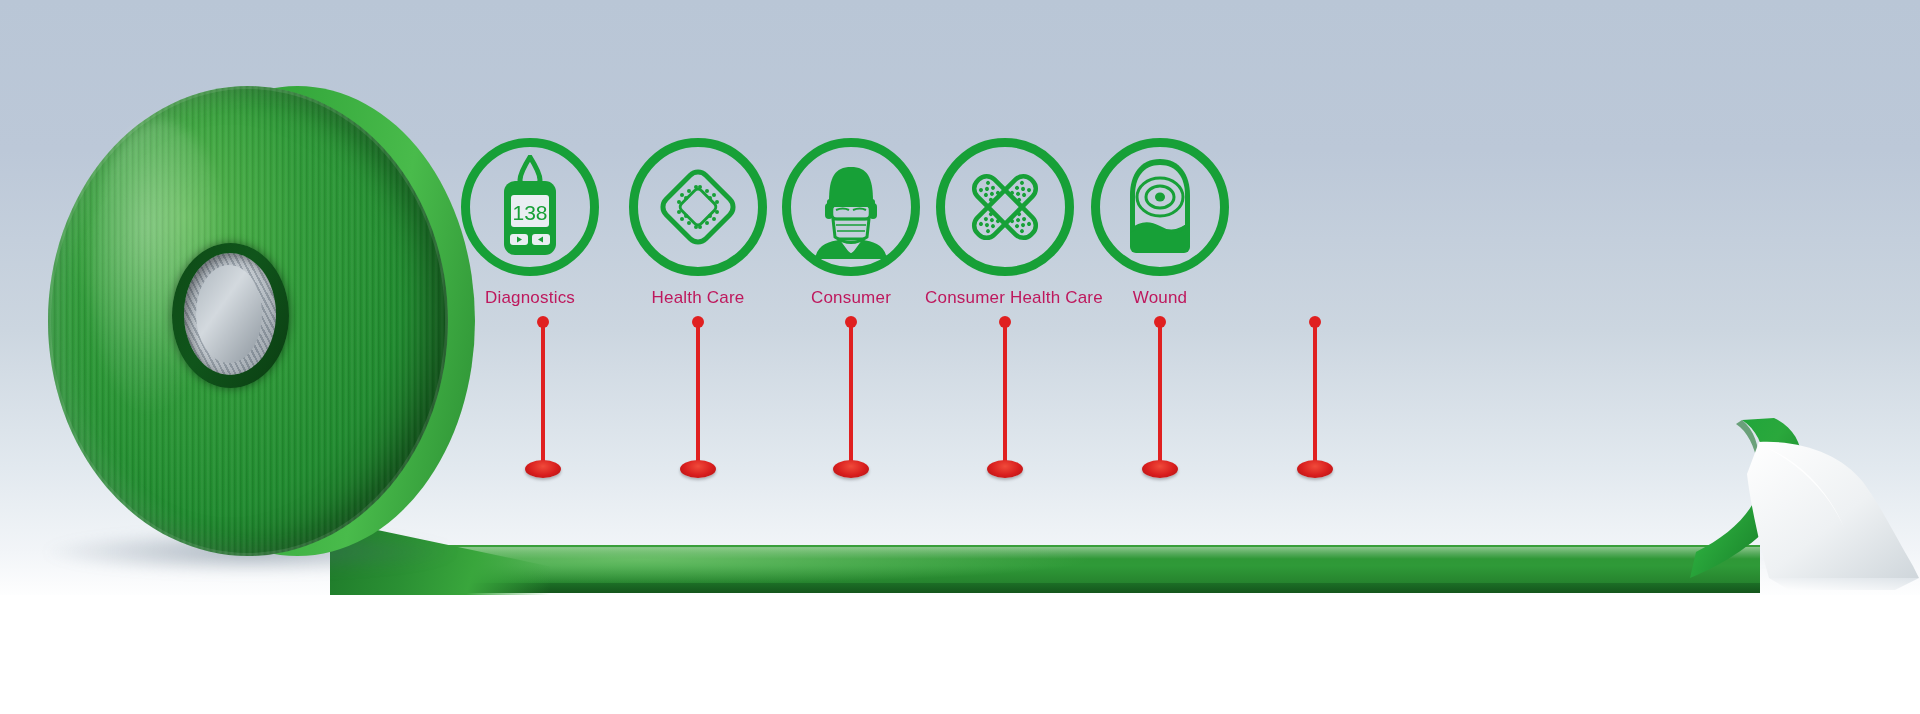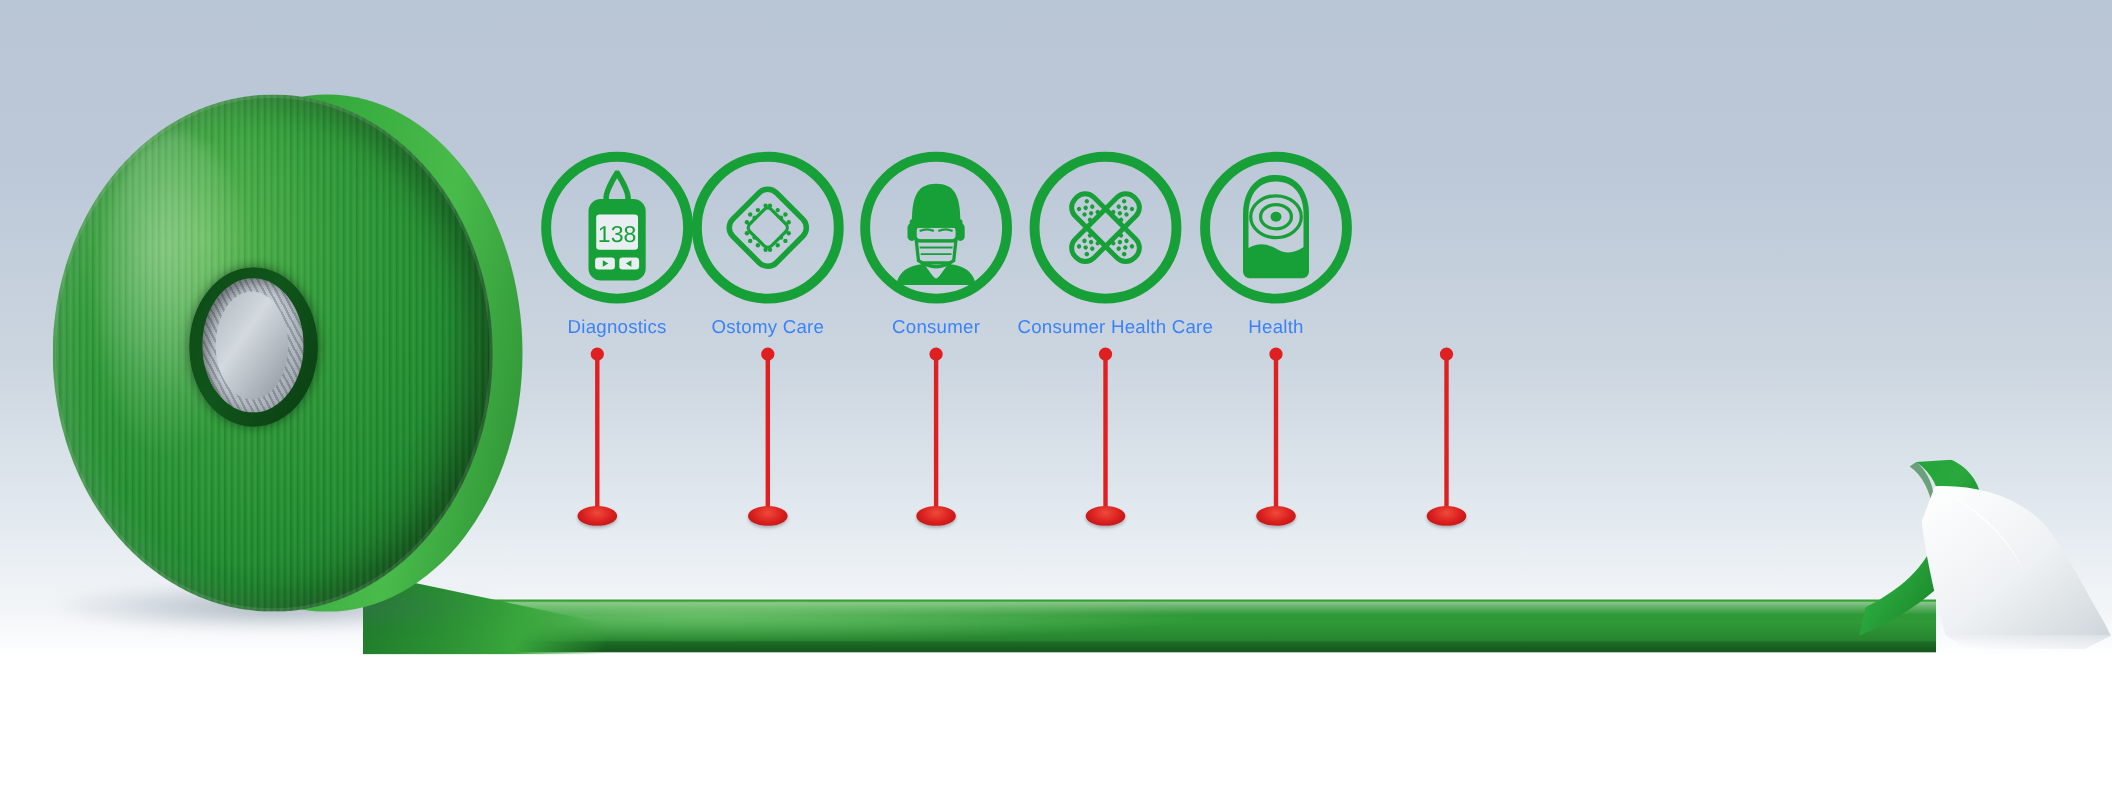--- a/index.html
+++ b/index.html
@@ -106,21 +106,21 @@
   
   .icons{position:absolute;left:0;top:0;width:1920px;height:714px;}
   .icon-item{position:absolute;top:138px;width:160px;text-align:center;}
   .circle{
     width:138px;height:138px;margin:0 auto;border-radius:50%;
     border:9px solid #17a037;box-sizing:border-box;
     display:flex;align-items:center;justify-content:center;
   }
   .circle svg{display:block;}
   .ilabel{
-    margin-top:12px;font-size:17px;color:#3b82f6;white-space:nowrap;
+    margin-top:12px;font-size:17px;color:#be185d;white-space:nowrap;
     font-family:"Liberation Sans",sans-serif;letter-spacing:.2px;
   }
 
   
   .pin{position:absolute;}
   .pin .dot{
     position:absolute;left:-6px;top:0;width:12px;height:12px;border-radius:50%;
     background:#e02020;
   }
   .pin .stem{
@@ -180,21 +180,21 @@
   <div class="roll-side"></div>
   <div class="roll"></div>
   <div class="roll-rim"></div>
   <div class="roll-gloss"></div>
   <div class="core-outer"></div>
   <div class="core-inner"></div>
   <div class="core-hole"></div>
 
   <div class="icons">
 
-    <div class="icon-item" style="left:481px;">
+    <div class="icon-item" style="left:450px;">
       <div class="circle">
         <svg width="96" height="104" viewBox="0 0 96 104">
           <path d="M48 2 C48 2 38 18 38 25 a10 10 0 0 0 20 0 C58 18 48 2 48 2 Z" fill="none" stroke="#17a037" stroke-width="5"></path>
           <rect x="22" y="26" width="52" height="74" rx="11" fill="#17a037"></rect>
           <rect x="29" y="40" width="38" height="32" rx="3" fill="#e9eef2"></rect>
           <text x="48" y="65" font-family="'Liberation Sans',sans-serif" font-size="21" fill="#17a037" text-anchor="middle">138</text>
           <rect x="28" y="79" width="18" height="11" rx="3" fill="#e9eef2"></rect>
           <rect x="50" y="79" width="18" height="11" rx="3" fill="#e9eef2"></rect>
           <path d="M40 84.5 L35 81.5 L35 87.5 Z" fill="#17a037"></path>
           <path d="M56 84.5 L61 81.5 L61 87.5 Z" fill="#17a037"></path>
@@ -225,21 +225,21 @@
             <circle cx="31" cy="55" r="2"></circle>
               <circle cx="38" cy="59" r="2"></circle>
             <circle cx="66" cy="62" r="2"></circle>
               <circle cx="59" cy="66" r="2"></circle>
               <circle cx="52" cy="70" r="2"></circle>
             <circle cx="69" cy="55" r="2"></circle>
               <circle cx="62" cy="59" r="2"></circle>
           </g>
         </svg>
       </div>
-      <div class="ilabel">Ostomy Care</div>
+      <div class="ilabel">Health Care</div>
     </div>
 
     <div class="icon-item" style="left:771px;">
       <div class="circle">
         <svg width="104" height="104" viewBox="0 0 104 104">
           <path d="M30 46 C30 22 36 12 52 12 C68 12 74 22 74 46 L74 52 L30 52 Z" fill="#17a037"></path>
           <rect x="28" y="44" width="48" height="8" rx="3" fill="#17a037"></rect>
           <rect x="26" y="48" width="8" height="16" rx="4" fill="#17a037"></rect>
           <rect x="70" y="48" width="8" height="16" rx="4" fill="#17a037"></rect>
           <rect x="33" y="50" width="38" height="14" rx="5" fill="none" stroke="#17a037" stroke-width="2.5"></rect>
@@ -308,21 +308,21 @@
         <svg width="92" height="104" viewBox="0 0 92 104">
           <path d="M46 4 C66 4 76 20 76 40 L76 92 a6 6 0 0 1 -6 6 L22 98 a6 6 0 0 1 -6 -6 L16 40 C16 20 26 4 46 4 Z" fill="#17a037"></path>
           <path d="M46 10 C63 10 71 23 71 40 L71 66 L21 66 L21 40 C21 23 29 10 46 10 Z" fill="#c3ceda"></path>
           <ellipse cx="46" cy="42" rx="23" ry="19" fill="none" stroke="#17a037" stroke-width="3"></ellipse>
           <ellipse cx="46" cy="42" rx="14" ry="11" fill="none" stroke="#17a037" stroke-width="3"></ellipse>
           <ellipse cx="46" cy="42" rx="5" ry="4.5" fill="#17a037"></ellipse>
           <path d="M21 66 L21 74 q13 -10 25 -2 q12 8 25 -2 L71 66 Z" fill="#c3ceda"></path>
           <path d="M16 74 q14 -12 30 -3 q14 9 30 -5 L76 70 q-14 13 -30 5 q-15 -8 -30 3 Z" fill="#17a037"></path>
         </svg>
       </div>
-      <div class="ilabel">Health</div>
+      <div class="ilabel">Wound</div>
     </div>
 
 
   </div>
 
   <div class="pin" style="left:543px;top:316px;">
     <span class="dot"></span>
     <span class="stem" style="height:146px;"></span>
     <span class="base" style="top:144px;"></span>
   </div>

